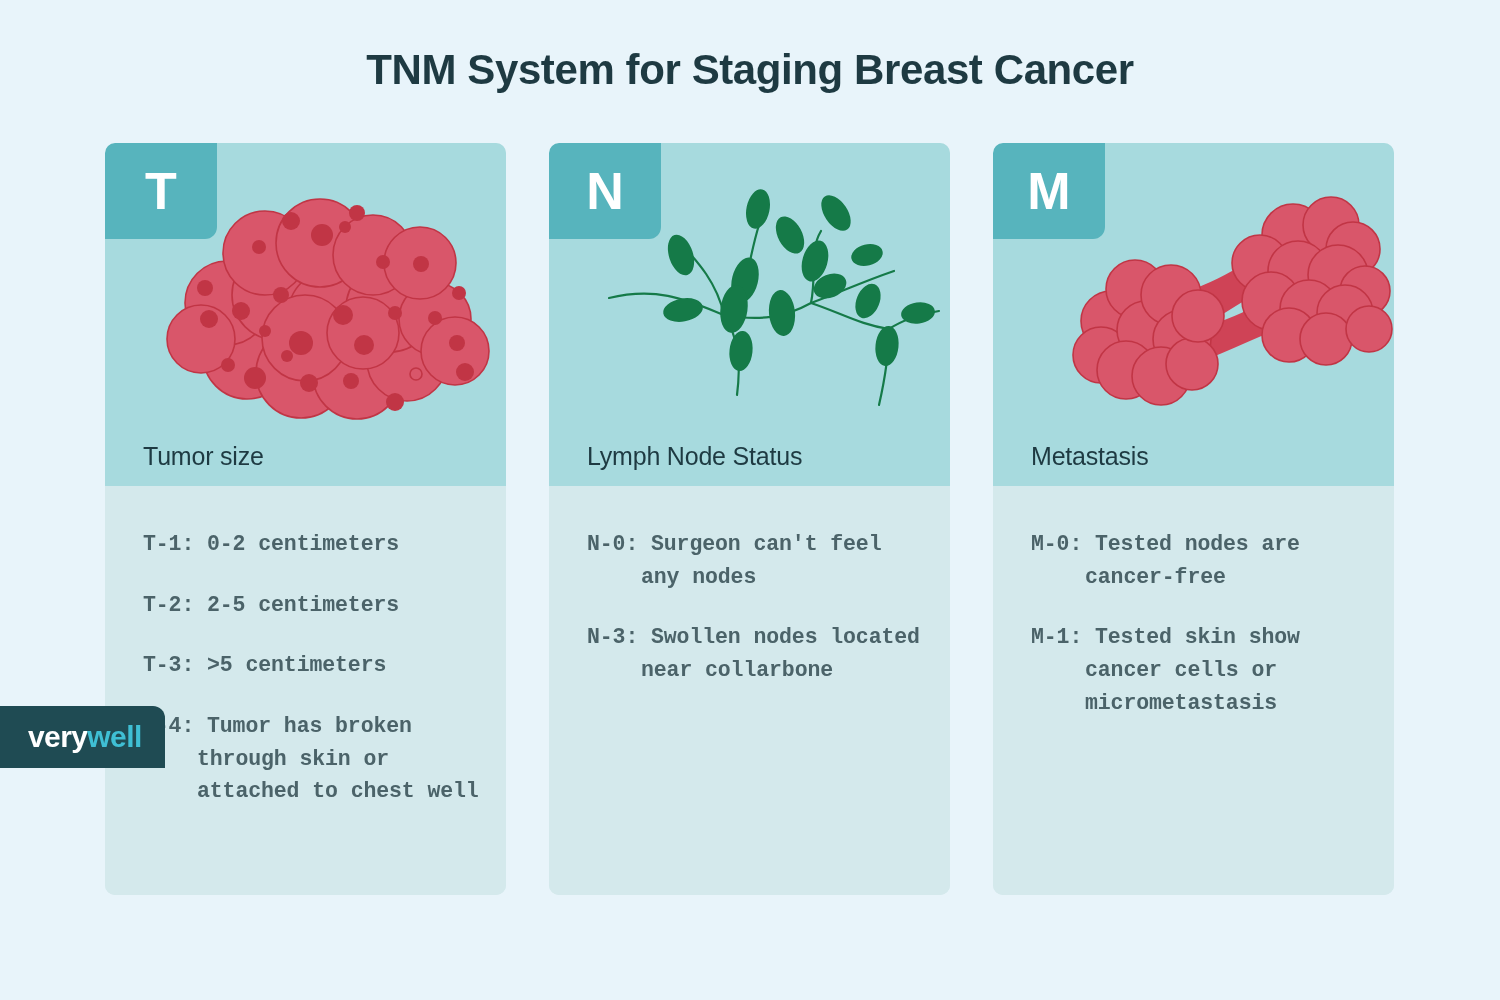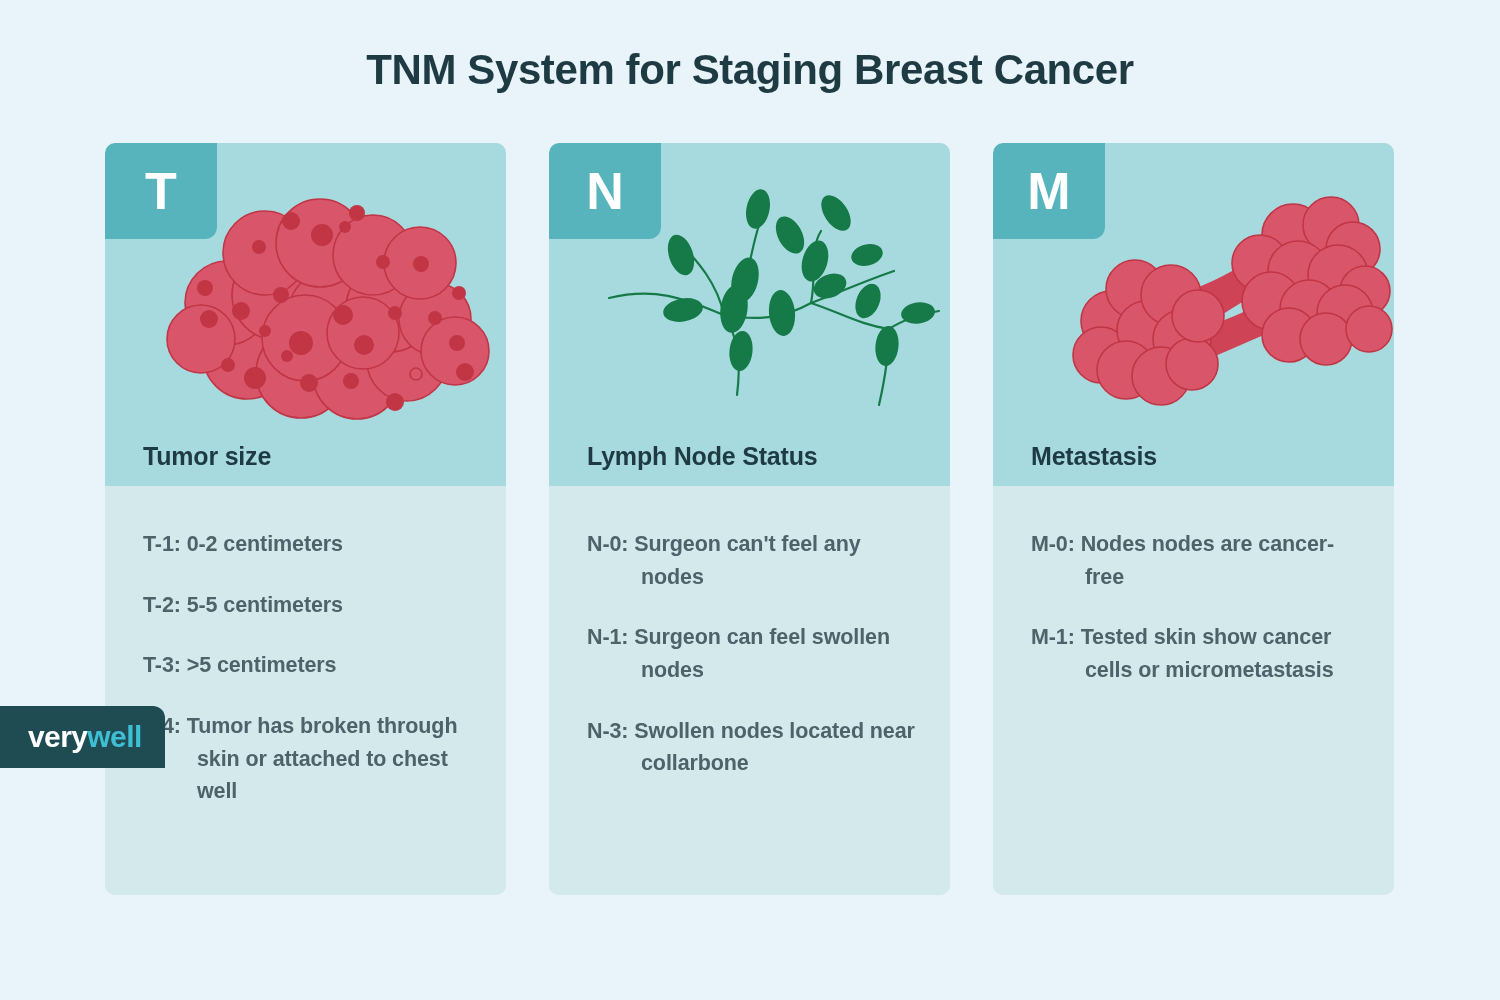--- a/index.html
+++ b/index.html
@@ -92,29 +92,30 @@
   }
 
   .card-heading {
     background: #a7dade;
     padding: 0 0 0 38px;
     height: 44px;
     display: flex;
     align-items: flex-start;
     flex: none;
     font-size: 25px;
-    font-weight: bold;
+    font-weight: normal;
     color: #1e3a42;
     letter-spacing: -0.2px;
   }
 
   .card-body {
     flex: 1;
     background: #d4e9ec;
     padding: 42px 26px 16px 38px;
+    font-family: Liberation Mono, monospace;
   }
 
   .item {
     display: block;
     font-size: 21.5px;
     font-weight: bold;
     color: #4b6369;
     line-height: 1.52;
     margin-bottom: 28px;
     padding-left: 54px;
@@ -208,21 +209,21 @@
           <circle cx="311" cy="231" r="6" fill="none" stroke="#c13545" stroke-width="1.6"></circle>
         </svg>
 
         <div class="badge">T</div>
       </div>
 
       <div class="card-heading">Tumor size</div>
 
       <div class="card-body">
         <span class="item">T-1: 0-2 centimeters</span>
-        <span class="item">T-2: 5-5 centimeters</span>
+        <span class="item">T-2: 2-5 centimeters</span>
         <span class="item">T-3: &gt;5 centimeters</span>
         <span class="item">T-4: Tumor has broken through skin or attached to chest well</span>
       </div>
     </div>
 
     <div class="card">
       <div class="card-top">
 
         <svg class="illus" viewBox="0 0 401 299">
           <g fill="none" stroke="#157a48" stroke-width="2.2" stroke-linecap="round">
@@ -256,21 +257,20 @@
           </g>
         </svg>
 
         <div class="badge">N</div>
       </div>
 
       <div class="card-heading">Lymph Node Status</div>
 
       <div class="card-body">
         <span class="item">N-0: Surgeon can't feel any nodes</span>
-        <span class="item">N-1: Surgeon can feel swollen nodes</span>
         <span class="item">N-3: Swollen nodes located near collarbone</span>
       </div>
     </div>
 
     <div class="card">
       <div class="card-top">
 
         <svg class="illus" viewBox="0 0 401 299">
           <path d="M150 160 C 205 150, 240 130, 290 95 L 300 130 C 258 152, 222 176, 186 200 Z" fill="#cf4356" stroke="none"></path>
           <path d="M152 196 C 210 190, 250 172, 300 142 L 308 176 C 262 196, 220 214, 182 230 Z" fill="#cf4356" stroke="none"></path>
@@ -302,21 +302,21 @@
             <circle cx="376" cy="186" r="23"></circle>
           </g>
         </svg>
 
         <div class="badge">M</div>
       </div>
 
       <div class="card-heading">Metastasis</div>
 
       <div class="card-body">
-        <span class="item">M-0: Nodes nodes are cancer-free</span>
+        <span class="item">M-0: Tested nodes are cancer-free</span>
         <span class="item">M-1: Tested skin show cancer cells or micrometastasis</span>
       </div>
     </div>
 
   </div>
 
   <div class="logo">
     <span class="logo-text"><span class="logo-very">very</span><span class="logo-well">well</span></span>
   </div>
 

